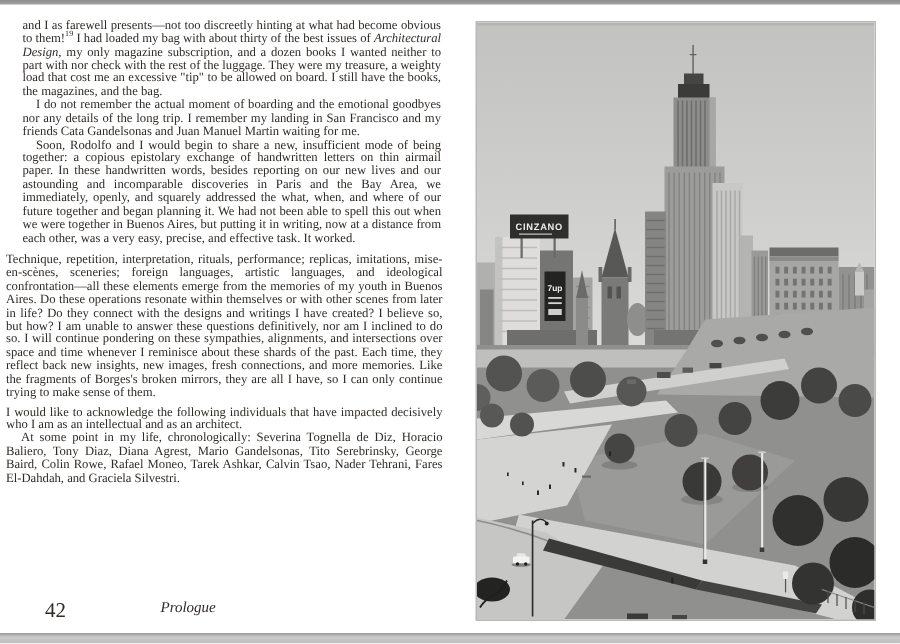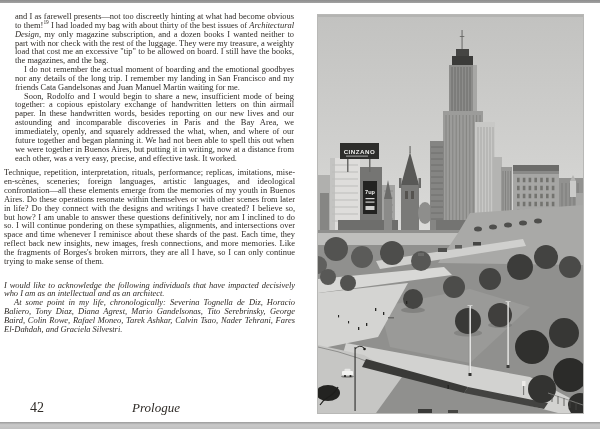--- a/index.html
+++ b/index.html
@@ -14,25 +14,25 @@
   .edge-bottom { position:absolute; bottom:0; left:0; width:600px; height:7px;
     background:linear-gradient(#9a9a9a,#c9c9c9 40%,#c0c0c0); }
 
   .left-page { position:absolute; left:0; top:12px; width:300px; }
   .flow { padding-left:4px; width:292px; }
   p { margin:0; text-align:justify; font-size:8.45px; line-height:8.85px; }
   .m { margin-left:11px; width:279px; }
   .indent { text-indent:9px; }
   .wide { width:291px; margin-top:6px; }
   .sig { margin-top:9px; margin-left:29px; text-align:left; }
-  .ack { margin-top:15px; font-style:italic; width:291px; }
+  .ack { margin-top:4px; width:291px; }
   .ack-indent { text-indent:10px; }
   sup { font-size:5.4px; line-height:0; }
   .footer-num { position:absolute; left:30px; top:400px; font-size:14px; }
-  .footer-title { position:absolute; left:132px; top:400px; font-size:13px; font-style:italic; }
+  .footer-title { position:absolute; left:107px; top:400px; font-size:10px; font-style:italic; }
 
   .photo-wrap { position:absolute; left:318px; top:15px; width:265px; height:398px;
     outline:1px solid #b8b8b6; }
   .photo-wrap svg { display:block; }
   .sign-text { font-family:"Liberation Sans", sans-serif; font-weight:bold; fill:#eeeeec; }
 </style>
 </head>
 <body>
 
 <div class="edge-top"></div>

